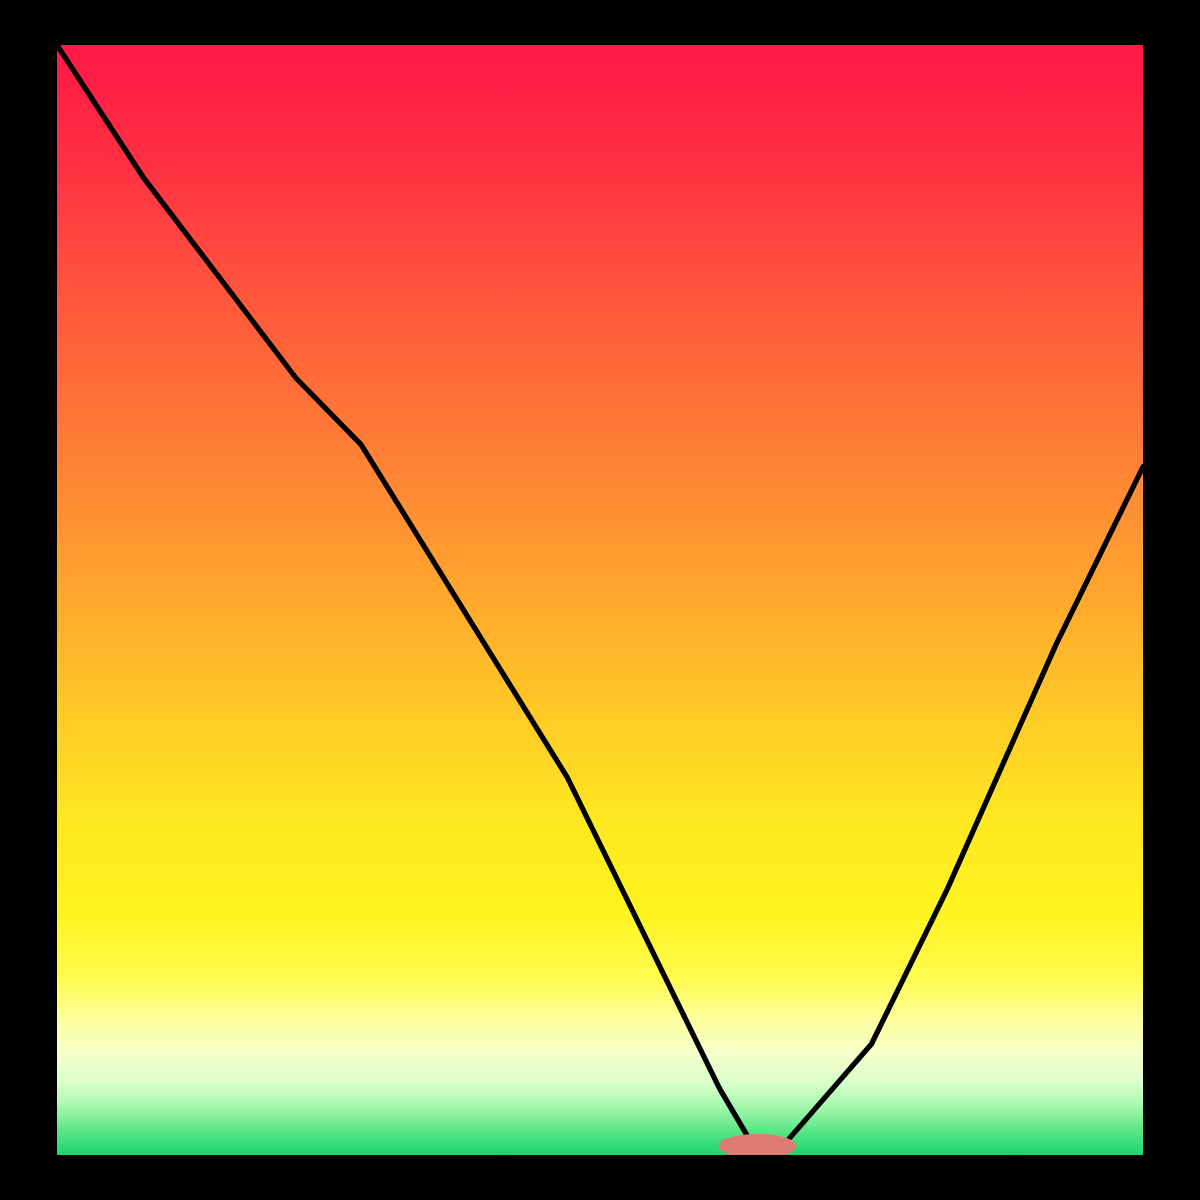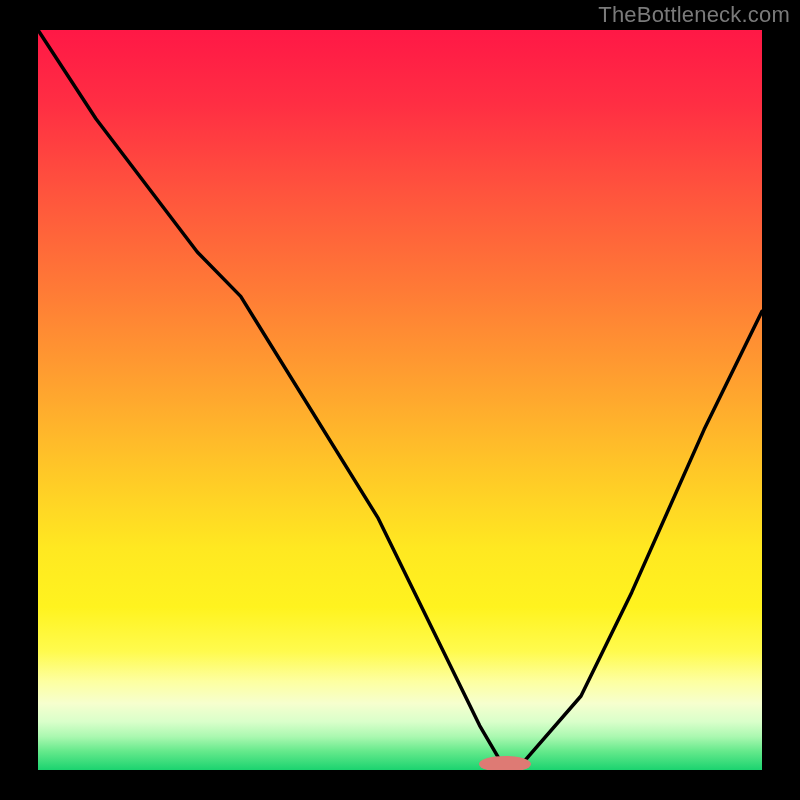--- a/index.html
+++ b/index.html
@@ -38,21 +38,20 @@
     stroke-linecap: round;
   }
   .marker {
     fill: #de7a74;
   }
 </style>
 </head>
 <body>
 
 <div class="frame">
-  <div class="watermark">TheBottleneck.com</div>
 
   <svg id="plot-svg" class="plot-area" preserveAspectRatio="none" viewBox="0 0 724 740" style="left: 38px; top: 30px; width: 724px; height: 740px;">
     <defs>
       <linearGradient id="bg-grad" x1="0" y1="0" x2="0" y2="1">
           <stop offset="0%" stop-color="#ff1846"></stop>
           <stop offset="10%" stop-color="#ff2e43"></stop>
           <stop offset="22%" stop-color="#ff543d"></stop>
           <stop offset="35%" stop-color="#ff7a36"></stop>
           <stop offset="48%" stop-color="#ffa22f"></stop>
           <stop offset="60%" stop-color="#ffc927"></stop>

